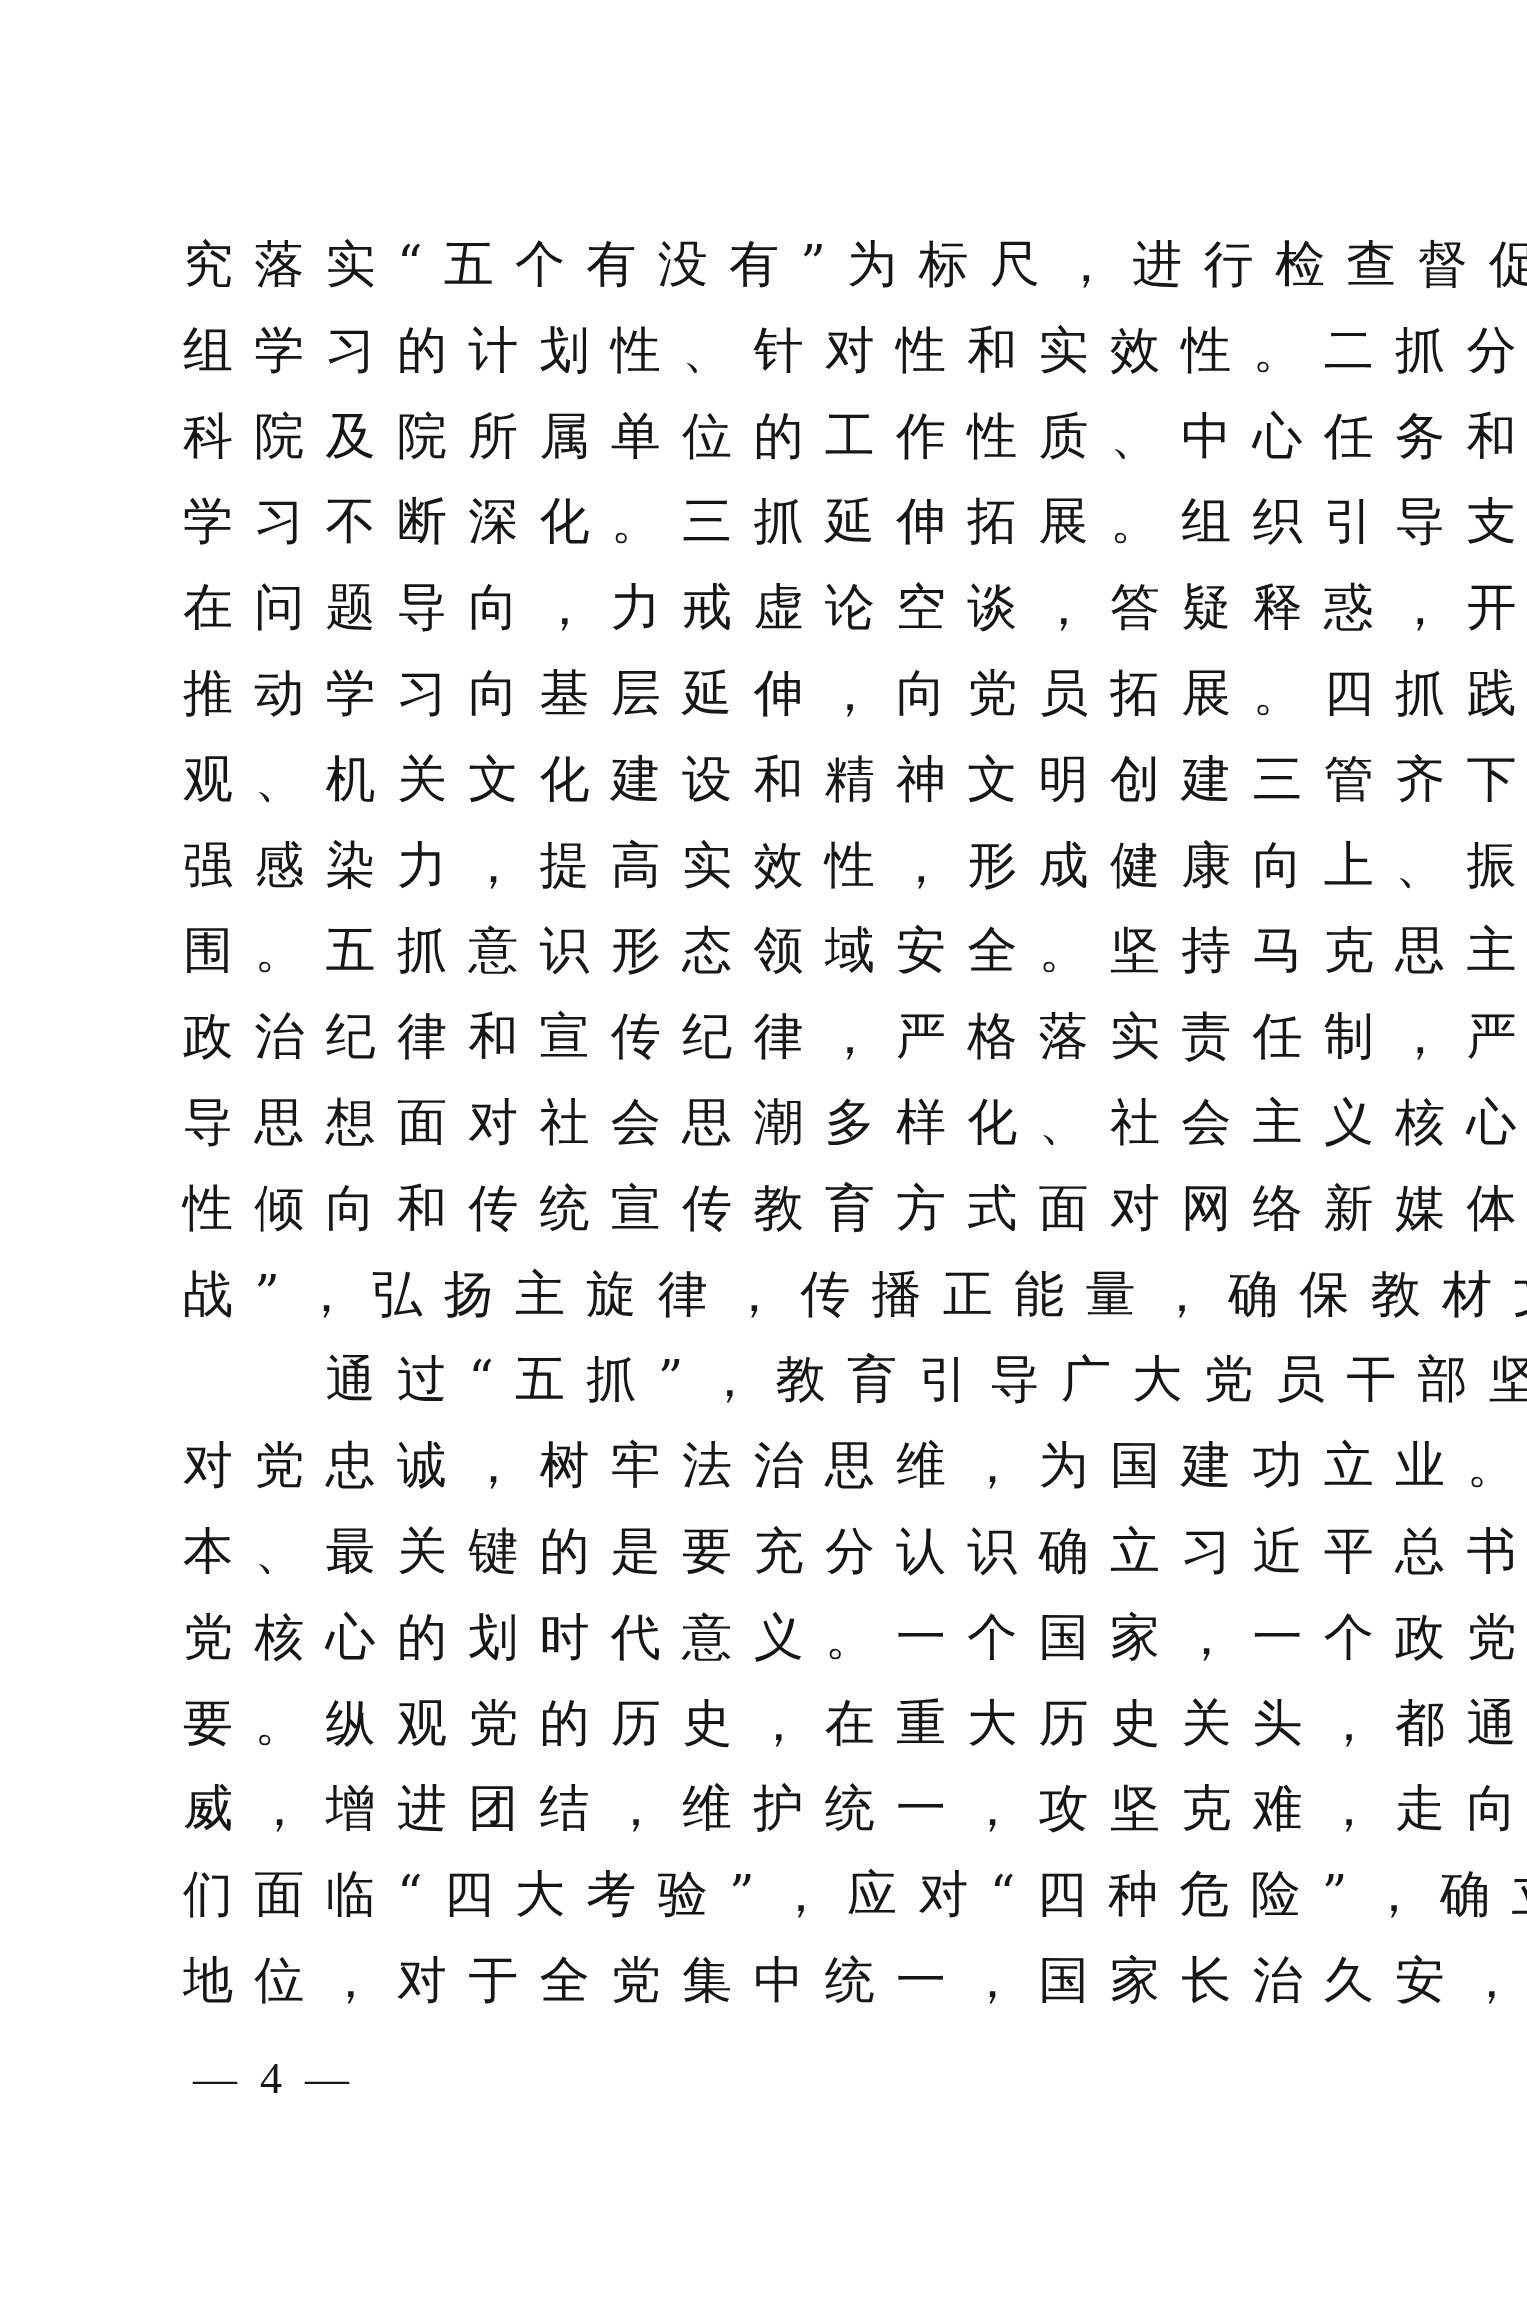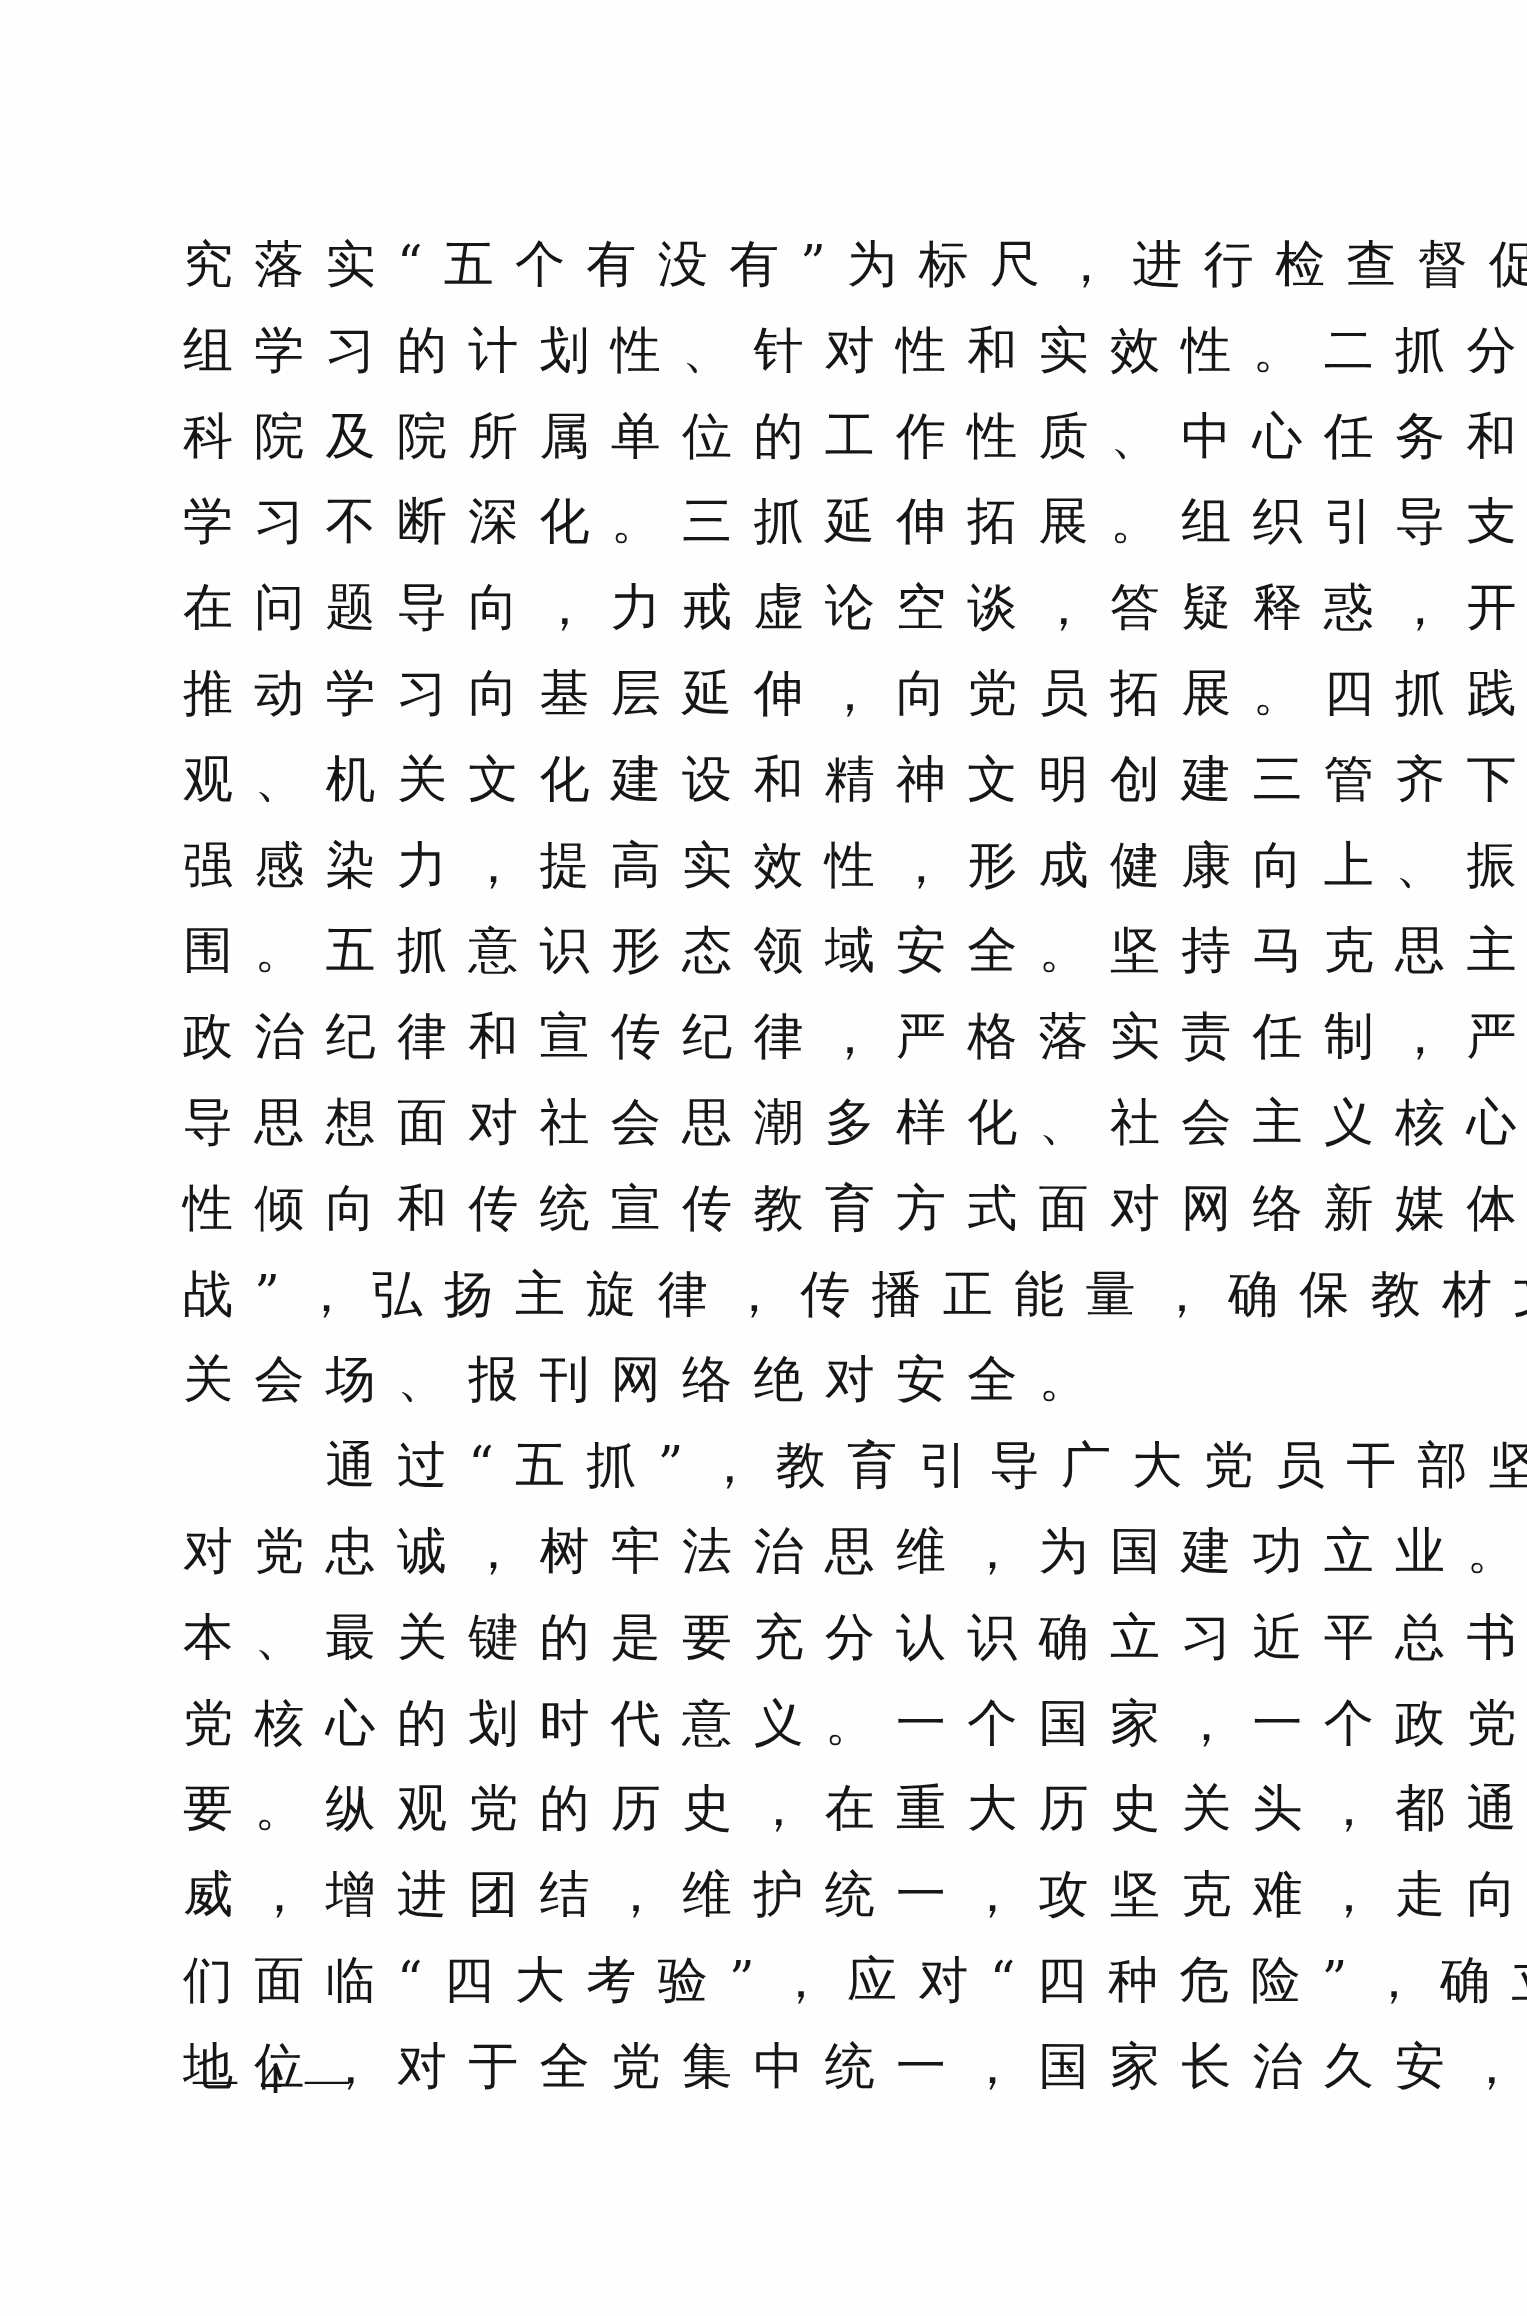--- a/index.html
+++ b/index.html
@@ -64,21 +64,20 @@
     <span class="line">学习不断深化。三抓延伸拓展。组织引导支部紧扣现实问题，重</span>
     <span class="line">在问题导向，力戒虚论空谈，答疑释惑，开展研讨，交流思想，</span>
     <span class="line">推动学习向基层延伸，向党员拓展。四抓践行社会主义核心价值</span>
     <span class="line">观、机关文化建设和精神文明创建三管齐下。力求鲜活生动，增</span>
     <span class="line">强感染力，提高实效性，形成健康向上、振奋精神的机关文化氛</span>
     <span class="line">围。五抓意识形态领域安全。坚持马克思主义的指导地位，严守</span>
     <span class="line">政治纪律和宣传纪律，严格落实责任制，严肃应对马克思主义指</span>
     <span class="line">导思想面对社会思潮多样化、社会主义核心价值观面对市场逐利</span>
     <span class="line">性倾向和传统宣传教育方式面对网络新媒体传播方式“三大挑</span>
     <span class="line">战”，弘扬主旋律，传播正能量，确保教材文章、学生课堂、机</span>
-    <span class="line">关会场、报刊网络绝对安全。</span>
     <span class="line indent">　　通过“五抓”，教育引导广大党员干部坚定理想信念，永葆</span>
     <span class="line">对党忠诚，树牢法治思维，为国建功立业。其中，最重要、最根</span>
     <span class="line">本、最关键的是要充分认识确立习近平总书记为党中央核心、全</span>
     <span class="line">党核心的划时代意义。一个国家，一个政党，领导核心至关重</span>
     <span class="line">要。纵观党的历史，在重大历史关头，都通过确立核心，树立权</span>
     <span class="line">威，增进团结，维护统一，攻坚克难，走向胜利。新形势下，我</span>
     <span class="line">们面临“四大考验”，应对“四种危险”，确立习近平同志核心</span>
     <span class="line">地位，对于全党集中统一，国家长治久安，人民幸福安康，意义</span>
   </div>
 

